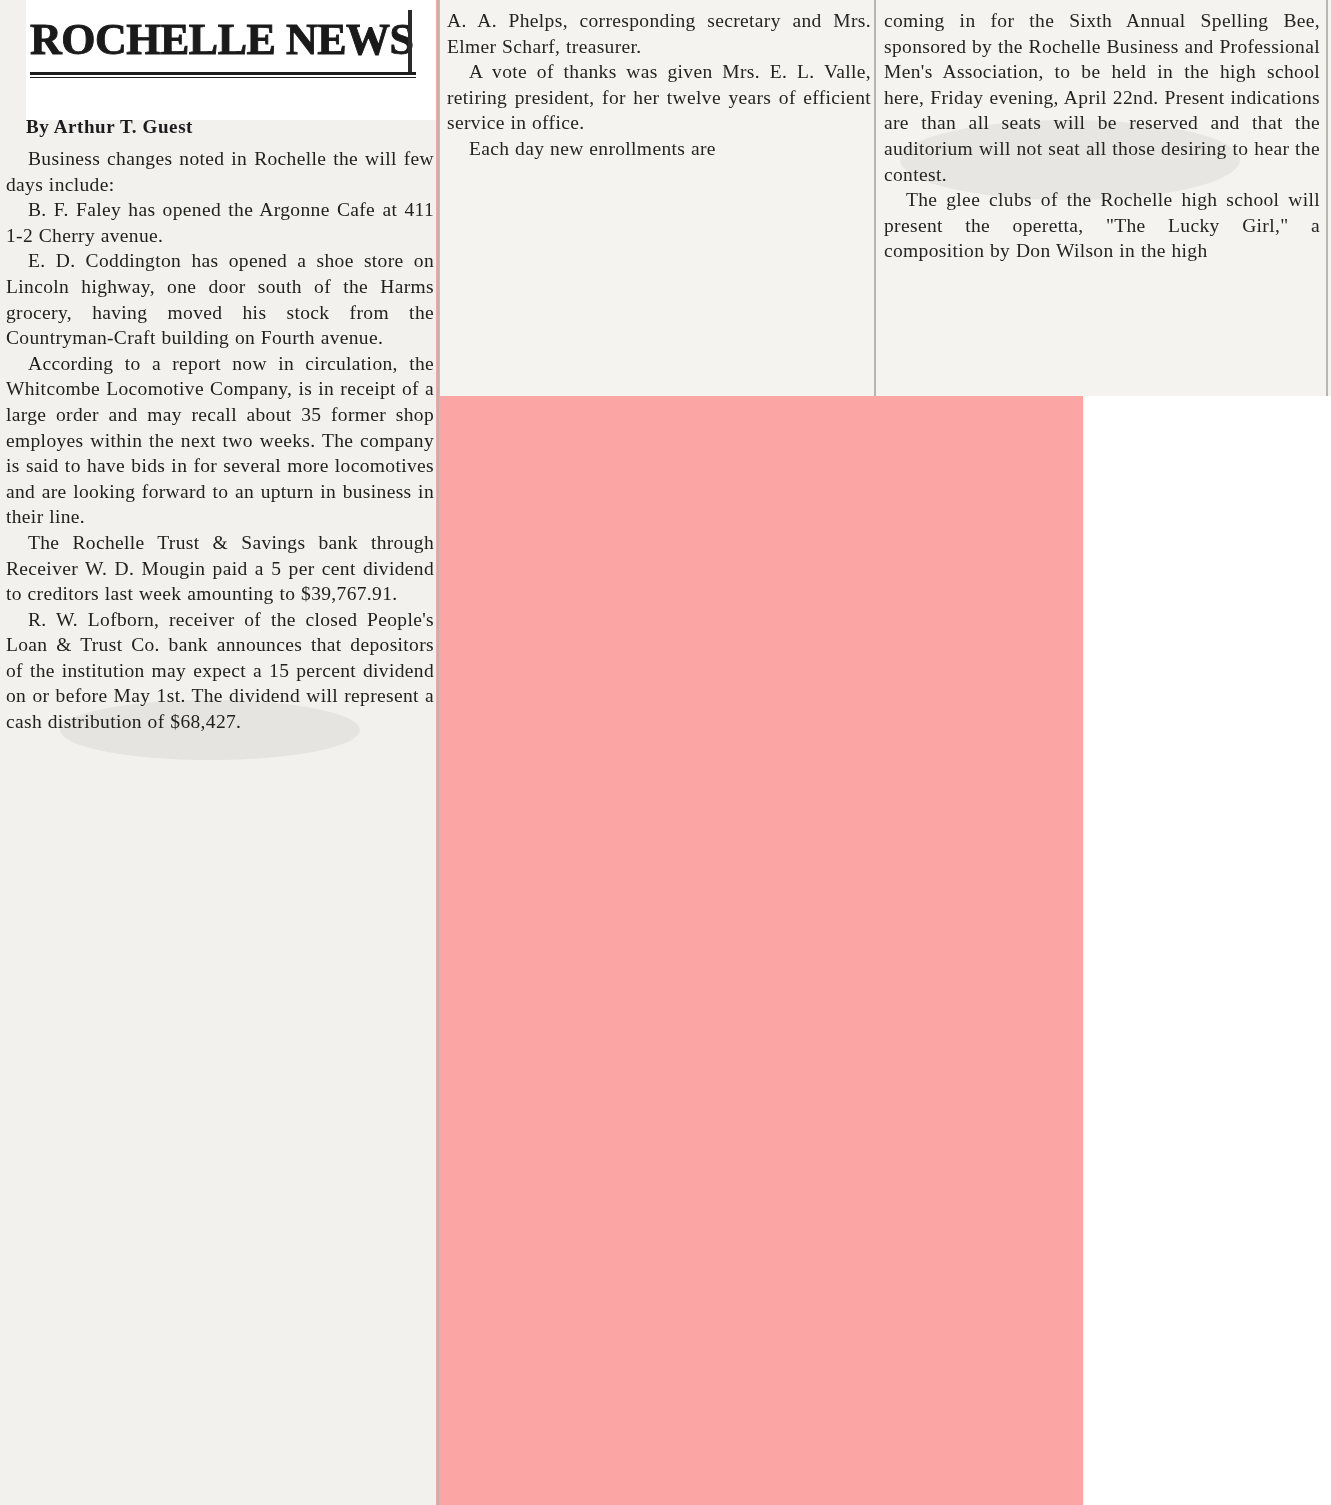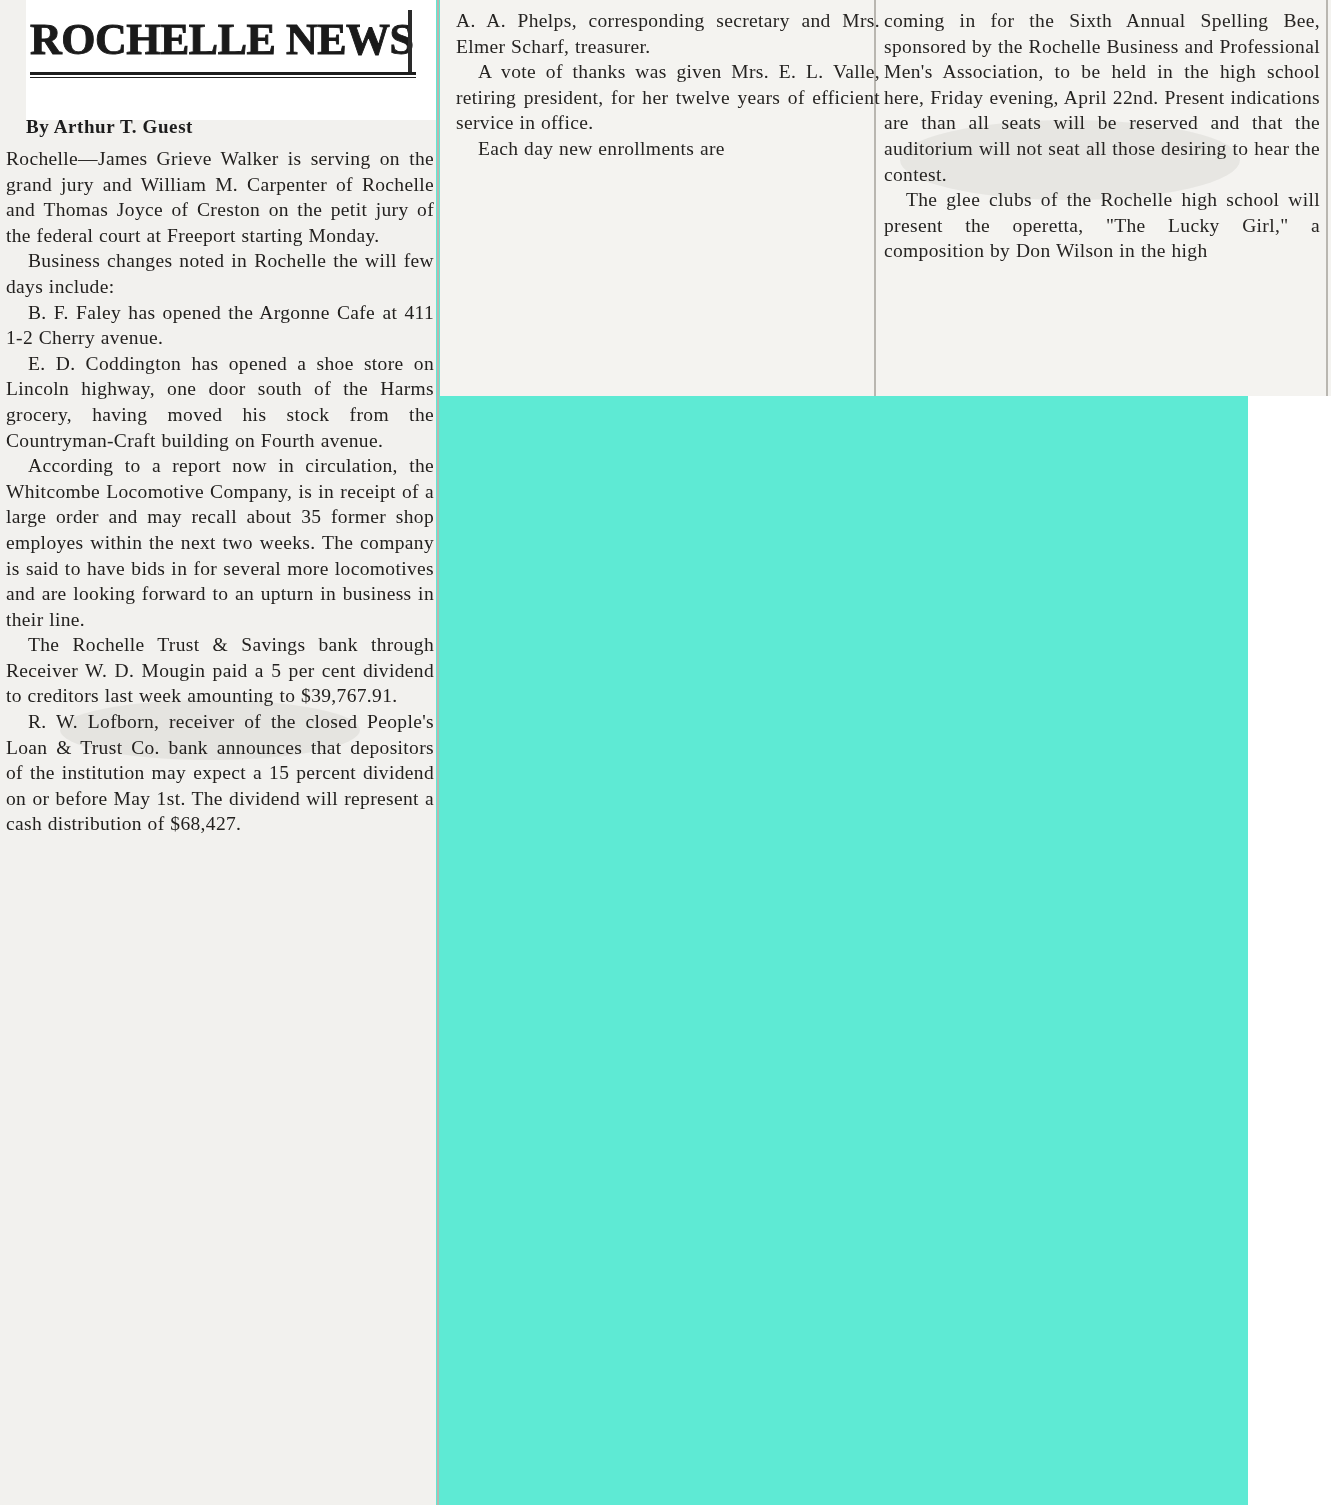--- a/index.html
+++ b/index.html
@@ -13,23 +13,23 @@
     position: relative;
     font-family: "Liberation Serif", serif;
     overflow: hidden;
   }
 
   
   .scan {
     position: absolute;
     top: 0;
     left: 0;
-    width: 1248px;
+    width: 1083px;
     height: 1505px;
-    background: #5eead4;
+    background: #fca5a5;
   }
 
   
   .tint-col1 {
     position: absolute;
     left: 0; top: 0;
     width: 436px; height: 1505px;
     background: #f2f1ee;
   }
   .tint-head {
@@ -122,21 +122,20 @@
     top: 146px;
     width: 428px;
     height: 1360px;
   }
   #col-2 {
     left: 447px;
     top: 8px;
     width: 424px;
     height: 386px;
     color: #262422;
-    margin-left: 9px;
   }
   #col-3 {
     left: 884px;
     top: 8px;
     width: 436px;
     height: 386px;
     color: #262422;
   }
 
   
@@ -165,21 +164,20 @@
 
   <div class="masthead">
     <div class="masthead-title">ROCHELLE NEWS</div>
     <div class="masthead-bar"></div>
   </div>
   <div class="masthead-tick"></div>
 
   <div class="byline">By Arthur T. Guest</div>
 
   <div class="col" id="col-1">
-    <p class="noindent">Rochelle—James Grieve Walker is serving on the grand jury and William M. Carpenter of Rochelle and Thomas Joyce of Creston on the petit jury of the federal court at Freeport starting Monday.</p>
     <p>Business changes noted in Rochelle the will few days include:</p>
     <p>B. F. Faley has opened the Argonne Cafe at 411 1-2 Cherry avenue.</p>
     <p>E. D. Coddington has opened a shoe store on Lincoln highway, one door south of the Harms grocery, having moved his stock from the Countryman-Craft building on Fourth avenue.</p>
     <p>According to a report now in circulation, the Whitcombe Locomotive Company, is in receipt of a large order and may recall about 35 former shop employes within the next two weeks. The company is said to have bids in for several more locomotives and are looking forward to an upturn in business in their line.</p>
     <p>The Rochelle Trust &amp; Savings bank through Receiver W. D. Mougin paid a 5 per cent dividend to creditors last week amounting to $39,767.91.</p>
     <p>R. W. Lofborn, receiver of the closed People's Loan &amp; Trust Co. bank announces that depositors of the institution may expect a 15 percent dividend on or before May 1st. The dividend will represent a cash distribution of $68,427.</p>
   </div>
 
   <div class="col" id="col-2">
     <p class="noindent">A. A. Phelps, corresponding secretary and Mrs. Elmer Scharf, treasurer.</p>

